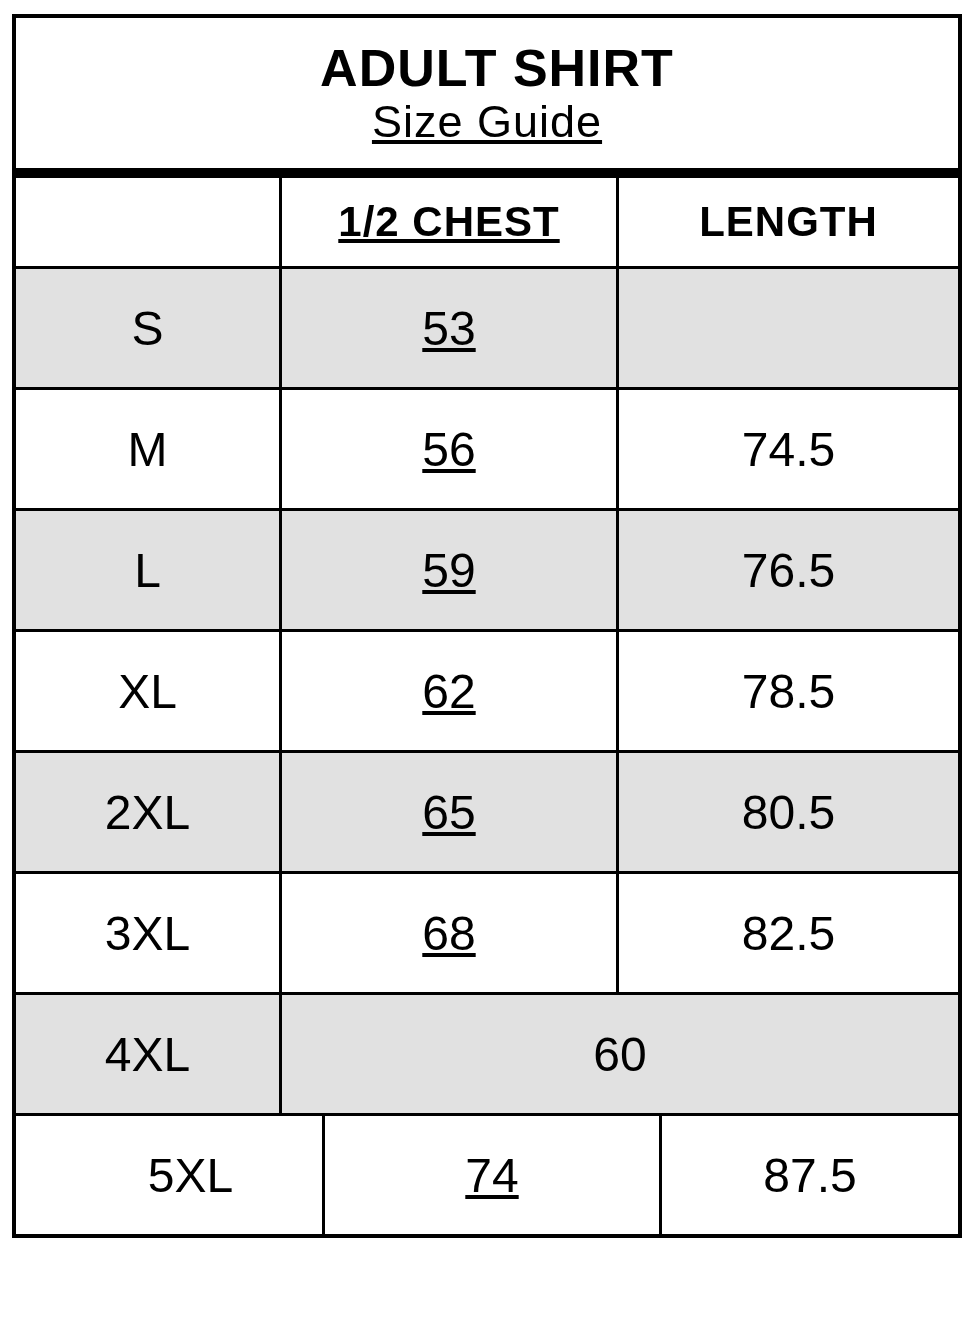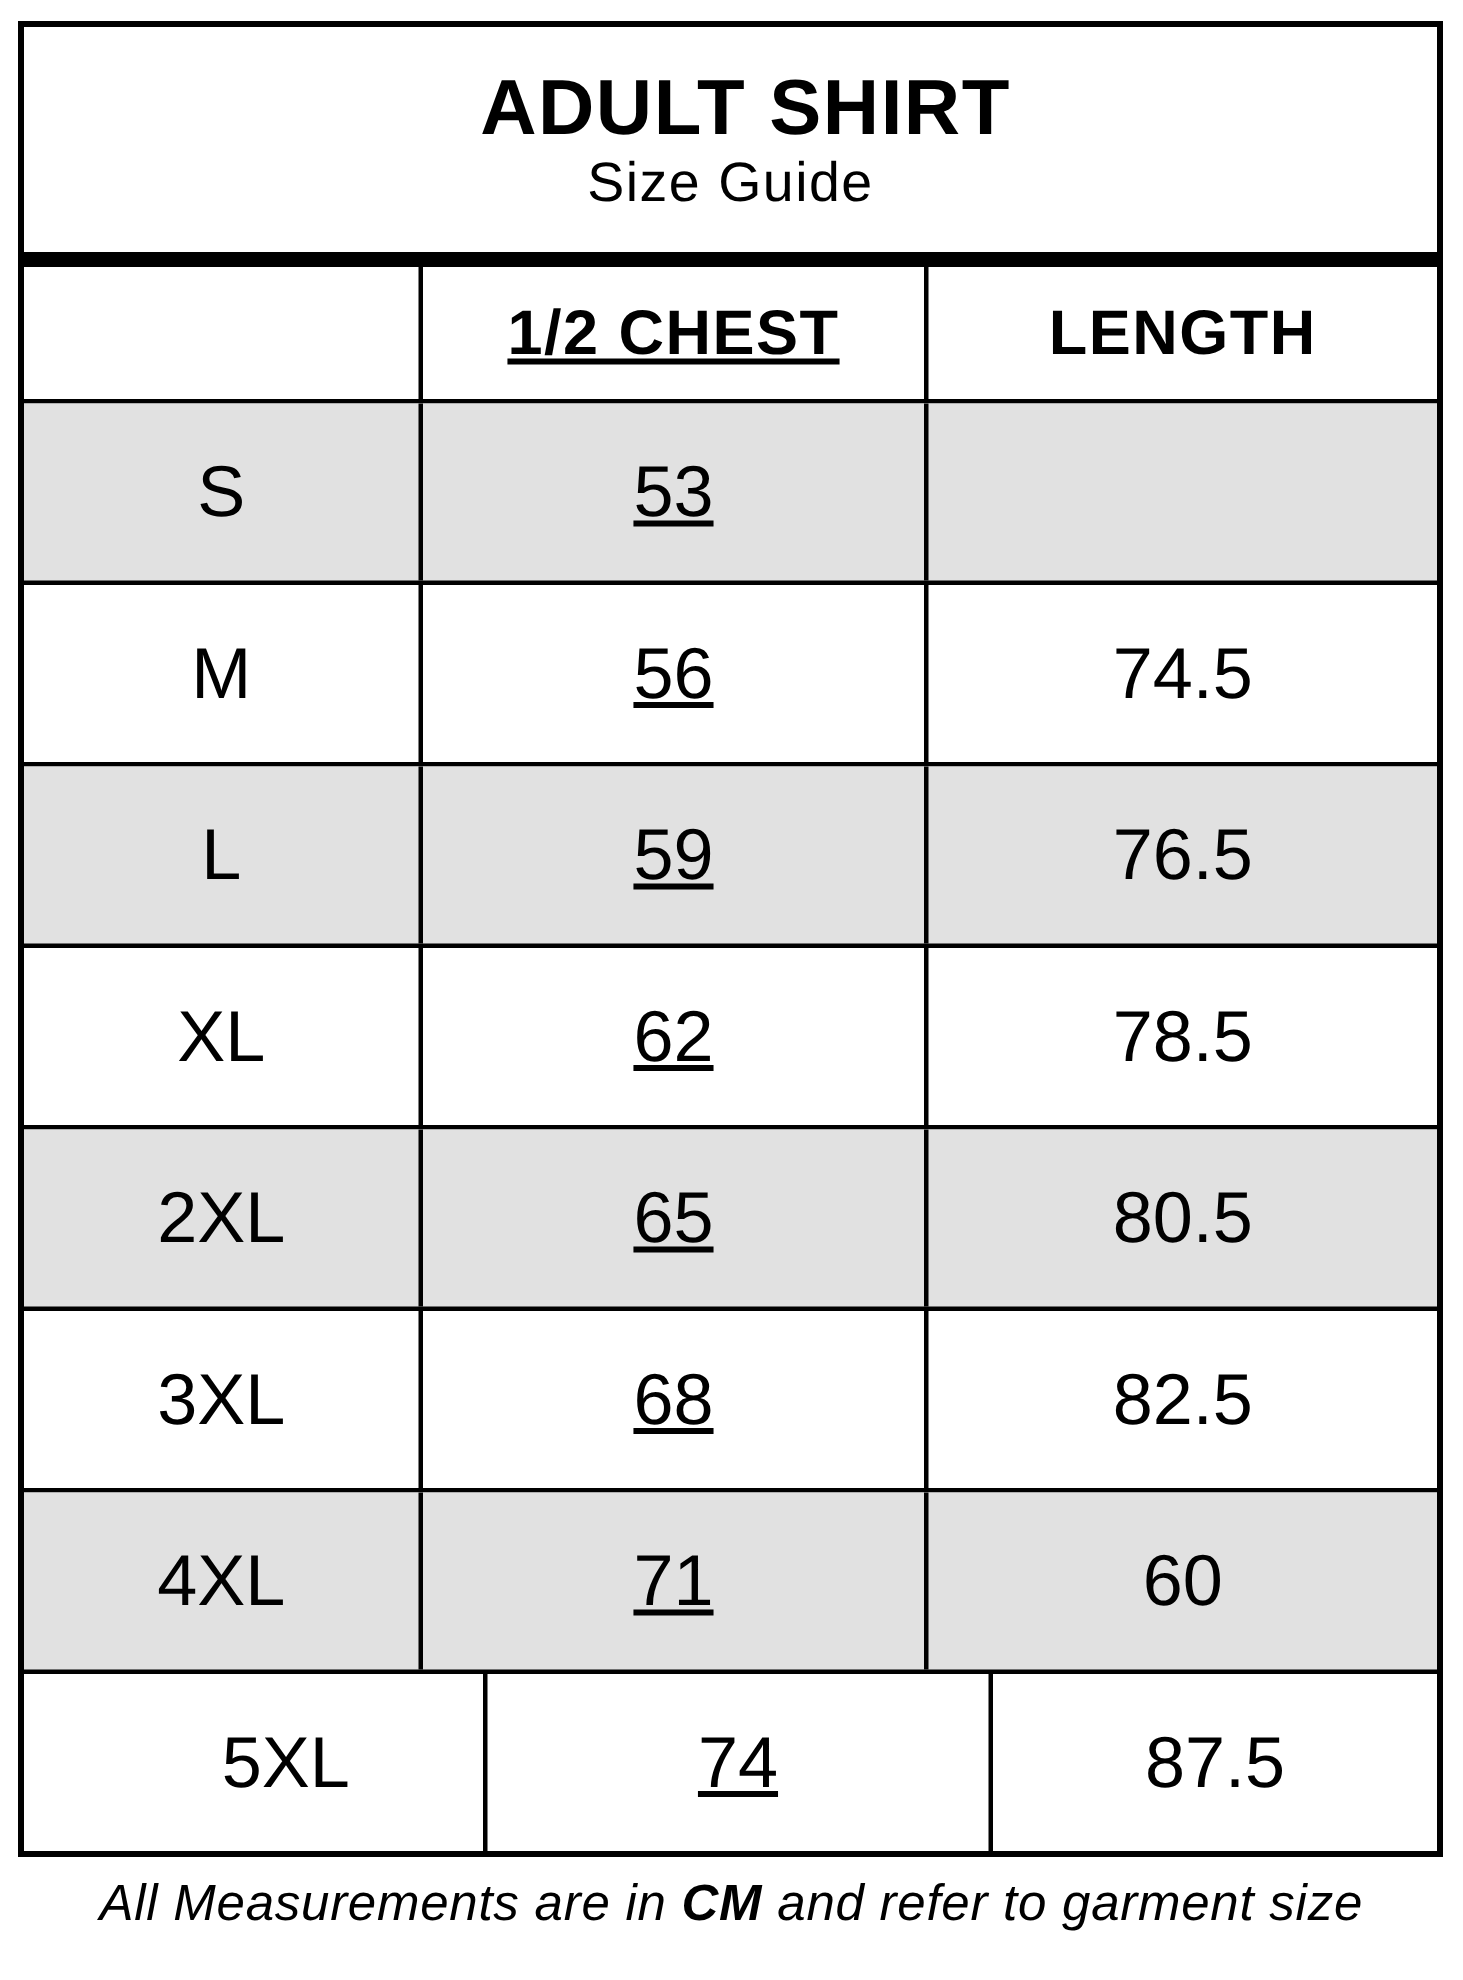--- a/index.html
+++ b/index.html
@@ -37,23 +37,24 @@
     justify-content: center;
     line-height: 1.12;
   }
   .title-main {
     font-size: 52px;
     font-weight: bold;
     letter-spacing: 1px;
     margin-left: 20px;
   }
   .title-sub {
-    font-size: 37px;
+    font-size: 45px;
     font-weight: normal;
     letter-spacing: 1px;
+    text-decoration: underline;
   }
   .row {
     display: flex;
     border-bottom: 3px solid #000000;
   }
   .row:last-child {
     border-bottom: none;
     padding-left: 43px;
   }
   .header-row {
@@ -151,27 +152,25 @@
     </div>
 
     <div class="row data-row">
       <div class="cell col-size">3XL</div>
       <div class="cell col-chest">68</div>
       <div class="cell col-length">82.5</div>
     </div>
 
     <div class="row data-row shaded">
       <div class="cell col-size">4XL</div>
-      <div class="cell col-chest">71</div>
       <div class="cell col-length">60</div>
     </div>
 
     <div class="row data-row">
       <div class="cell col-size">5XL</div>
       <div class="cell col-chest">74</div>
       <div class="cell col-length">87.5</div>
     </div>
 
   </div>
 
-  <div class="footer-note"><span>All Measurements are in </span><span class="unit">CM</span><span> and refer to garment size</span></div>
 
 </div>
 
 </body></html>

